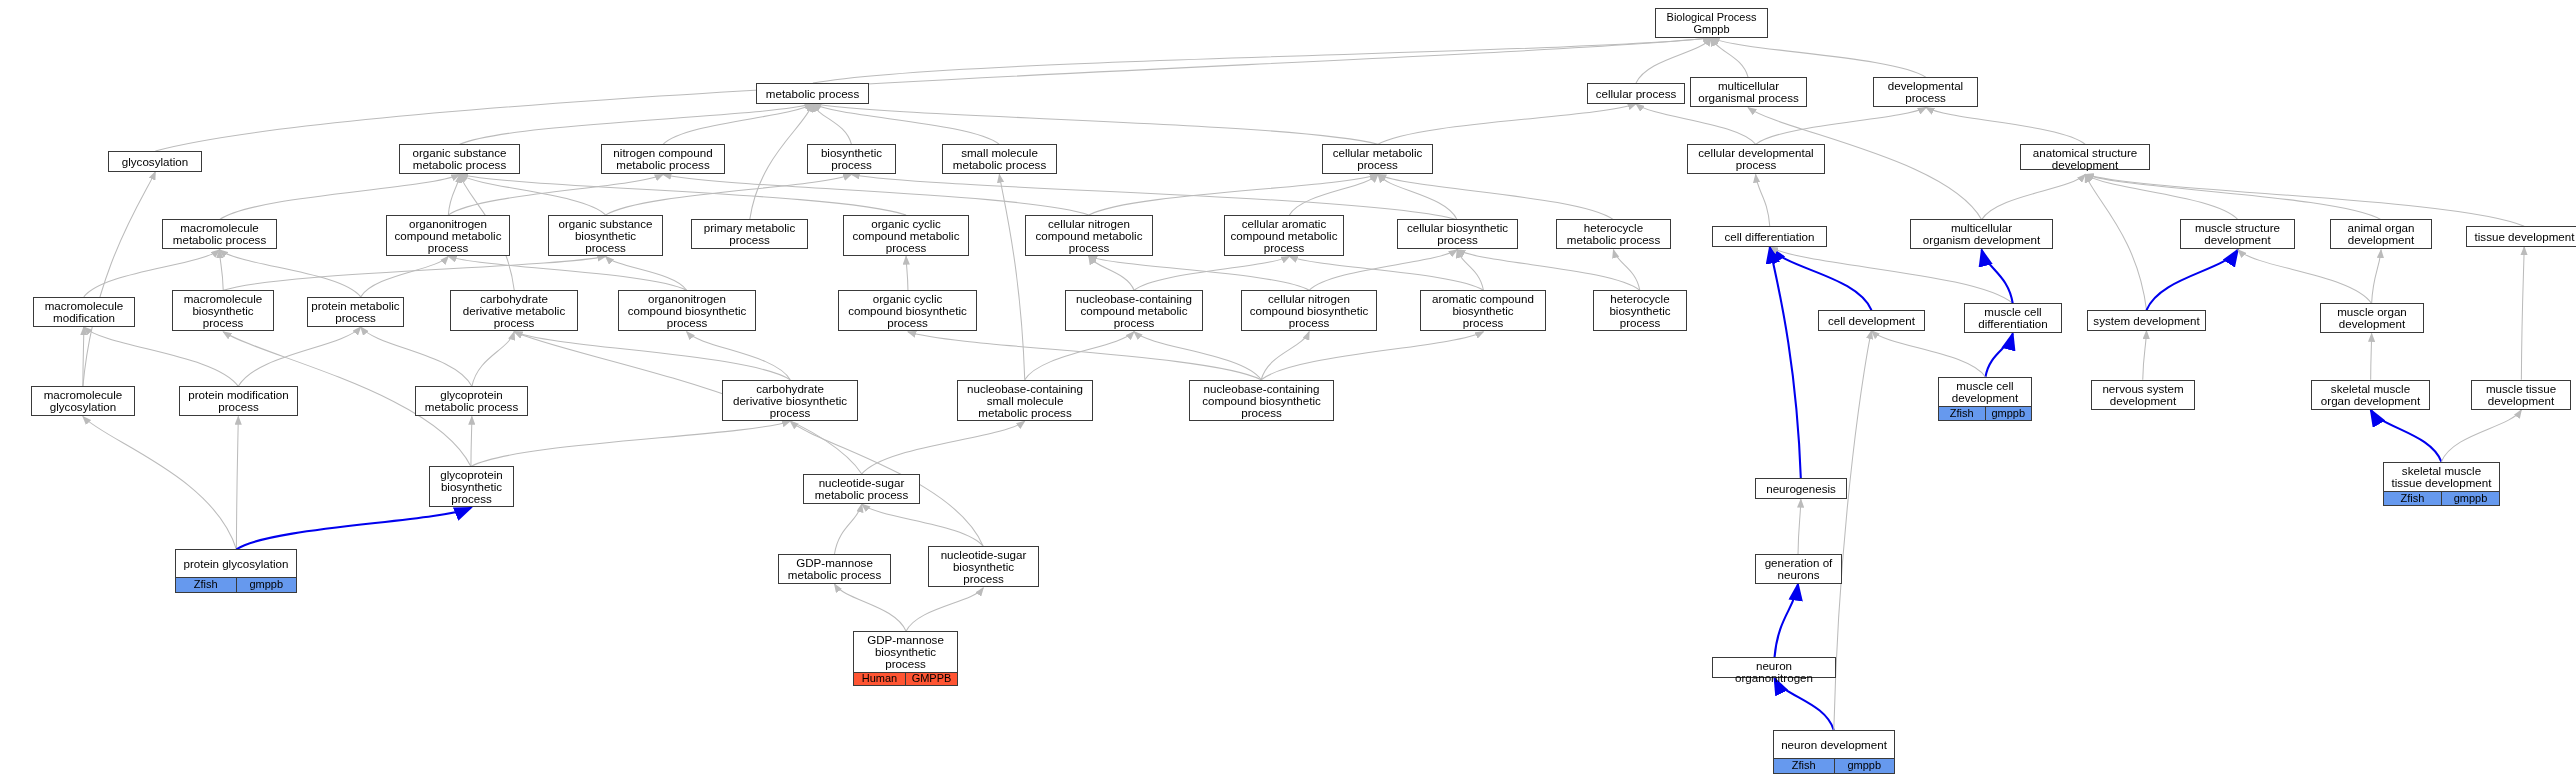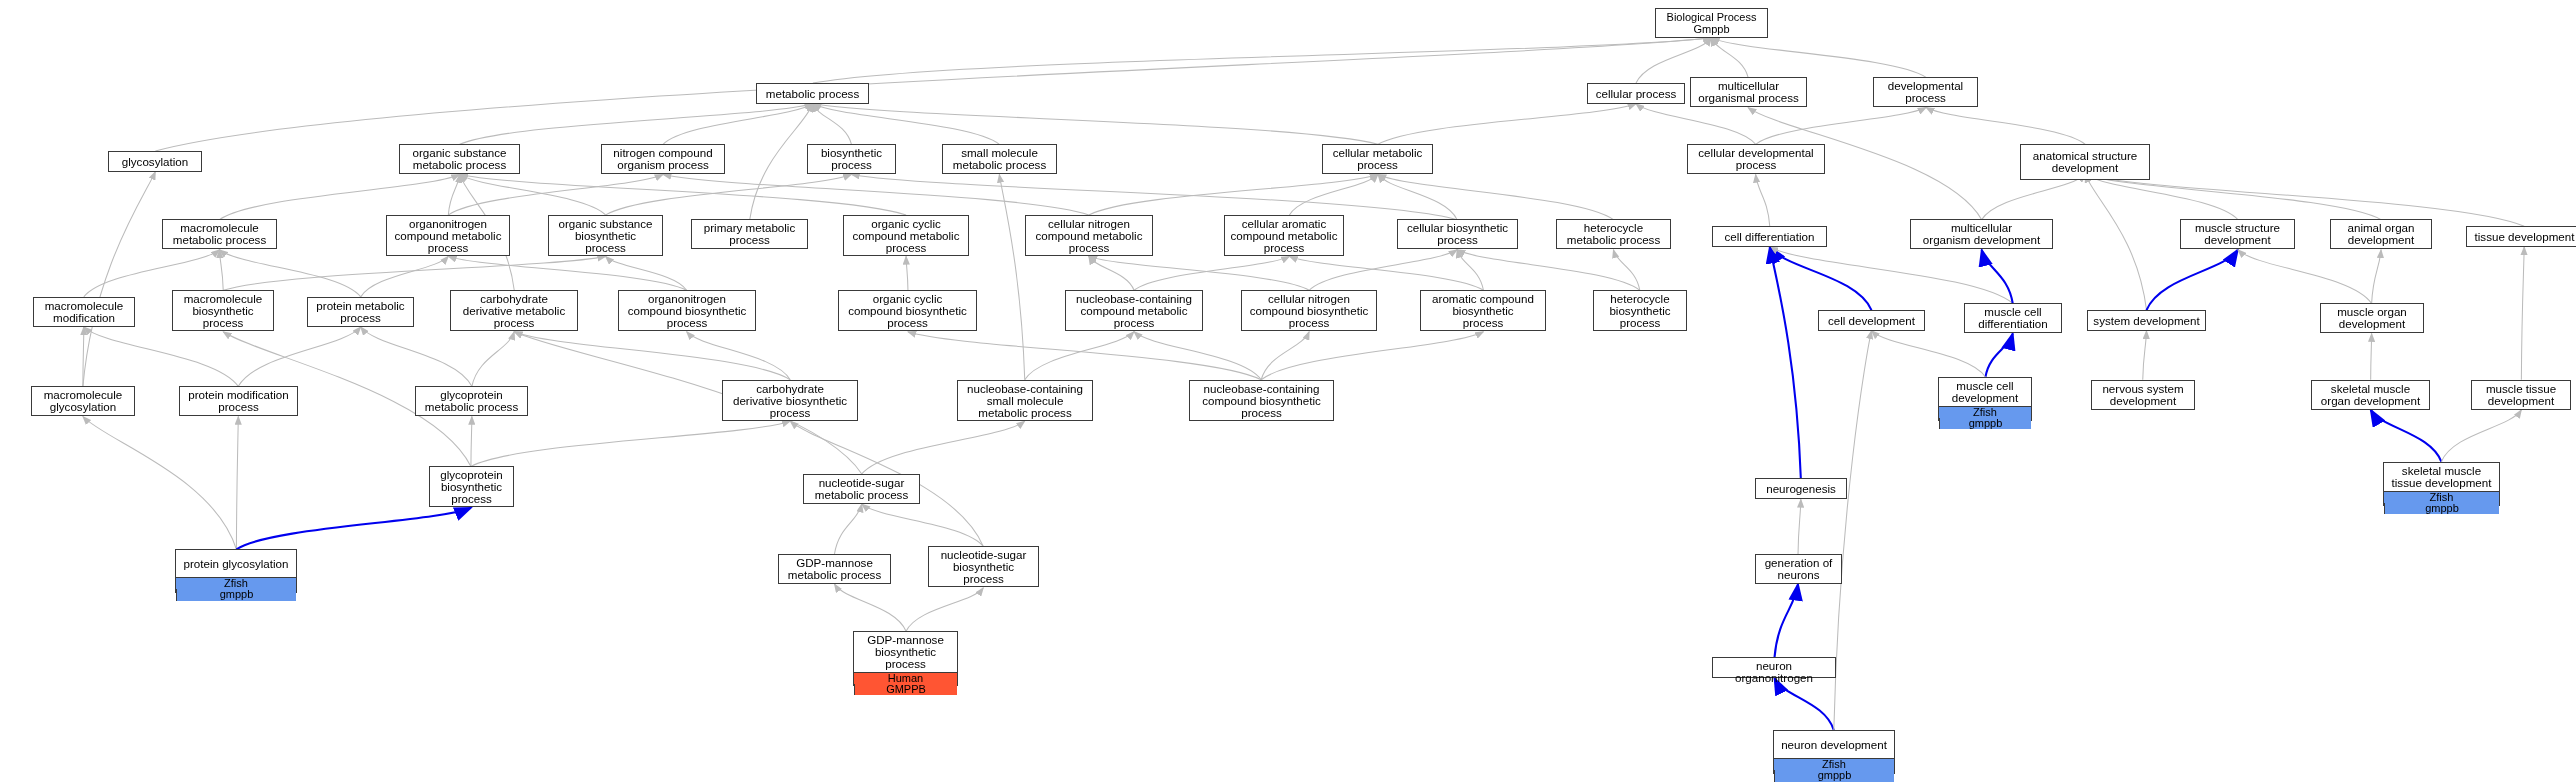--- a/index.html
+++ b/index.html
@@ -4,21 +4,21 @@
 <title>GO Term DAG</title>
 <style>
   html,body{margin:0;padding:0;background:#ffffff;}
   body{font-family:"Liberation Sans","DejaVu Sans",sans-serif;}
   #canvas{position:relative;width:2576px;height:784px;background:#fff;overflow:hidden;}
   #edges{position:absolute;left:0;top:0;width:2576px;height:784px;pointer-events:none;}
   .node{position:absolute;box-sizing:border-box;border:1.5px solid #3a3a3a;background:#ffffff;
         display:flex;flex-direction:column;align-items:stretch;justify-content:flex-start;}
   .node .title{flex:1;display:flex;align-items:center;justify-content:center;text-align:center;
         font-size:11.6px;line-height:12px;color:#000;padding:1.9px 2.8px;white-space:pre-line;}
-  .node .badges{display:flex;border-top:1.5px solid #3a3a3a;height:14px;flex-direction:column;}
+  .node .badges{display:flex;border-top:1.5px solid #3a3a3a;height:14px;}
   .node .badges .bd{flex:1;display:flex;align-items:center;justify-content:center;
         font-size:11px;line-height:11.3px;color:#000;}
   .node .badges .bd + .bd{border-left:1.5px solid #3a3a3a;}
   .badge-zfish{background:#6699ee;}
   .badge-human{background:#ff5533;}
   .root .title{font-size:11px;}
 </style>
 </head>
 <body>
 
@@ -152,39 +152,39 @@
       </div>
       <div class="node" style="left: 108px; top: 151px; width: 94px; height: 21px;">
         <div class="title">glycosylation</div>
       </div>
       <div class="node" style="left: 399px; top: 144px; width: 121px; height: 30px;">
         <div class="title">organic substance
 metabolic process</div>
       </div>
       <div class="node" style="left: 601px; top: 144px; width: 124px; height: 30px;">
         <div class="title">nitrogen compound
-organism process</div>
+metabolic process</div>
       </div>
       <div class="node" style="left: 807px; top: 144px; width: 89px; height: 30px;">
         <div class="title">biosynthetic
 process</div>
       </div>
       <div class="node" style="left: 942px; top: 144px; width: 115px; height: 30px;">
         <div class="title">small molecule
 metabolic process</div>
       </div>
       <div class="node" style="left: 1322px; top: 144px; width: 111px; height: 30px;">
         <div class="title">cellular metabolic
 process</div>
       </div>
       <div class="node" style="left: 1687px; top: 144px; width: 138px; height: 30px;">
         <div class="title">cellular developmental
 process</div>
       </div>
-      <div class="node" style="left: 2020px; top: 144px; width: 130px; height: 36px;">
+      <div class="node" style="left: 2020px; top: 144px; width: 130px; height: 26px;">
         <div class="title">anatomical structure
 development</div>
       </div>
       <div class="node" style="left: 162px; top: 219px; width: 115px; height: 30px;">
         <div class="title">macromolecule
 metabolic process</div>
       </div>
       <div class="node" style="left: 386px; top: 215px; width: 124px; height: 41px;">
         <div class="title">organonitrogen
 compound metabolic
@@ -242,21 +242,21 @@
       </div>
       <div class="node" style="left: 33px; top: 297px; width: 102px; height: 30px;">
         <div class="title">macromolecule
 modification</div>
       </div>
       <div class="node" style="left: 172px; top: 290px; width: 102px; height: 41px;">
         <div class="title">macromolecule
 biosynthetic
 process</div>
       </div>
-      <div class="node" style="left: 307px; top: 297px; width: 107px; height: 30px;">
+      <div class="node" style="left: 307px; top: 297px; width: 97px; height: 30px;">
         <div class="title">protein metabolic
 process</div>
       </div>
       <div class="node" style="left: 450px; top: 290px; width: 128px; height: 41px;">
         <div class="title">carbohydrate
 derivative metabolic
 process</div>
       </div>
       <div class="node" style="left: 618px; top: 290px; width: 138px; height: 41px;">
         <div class="title">organonitrogen

